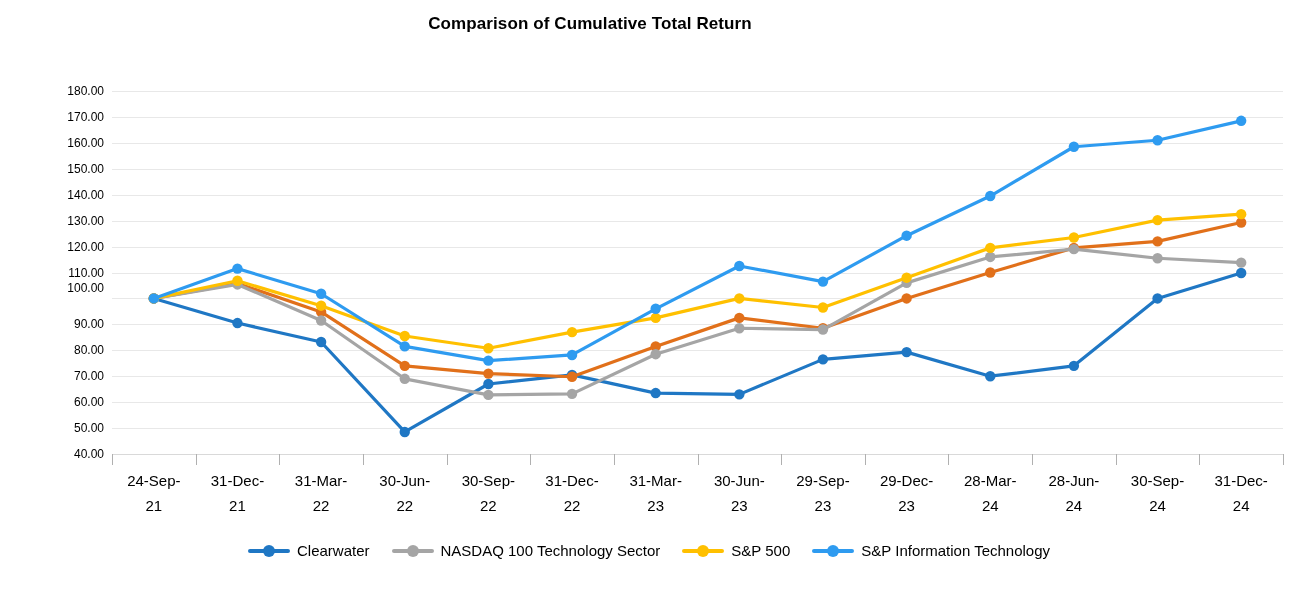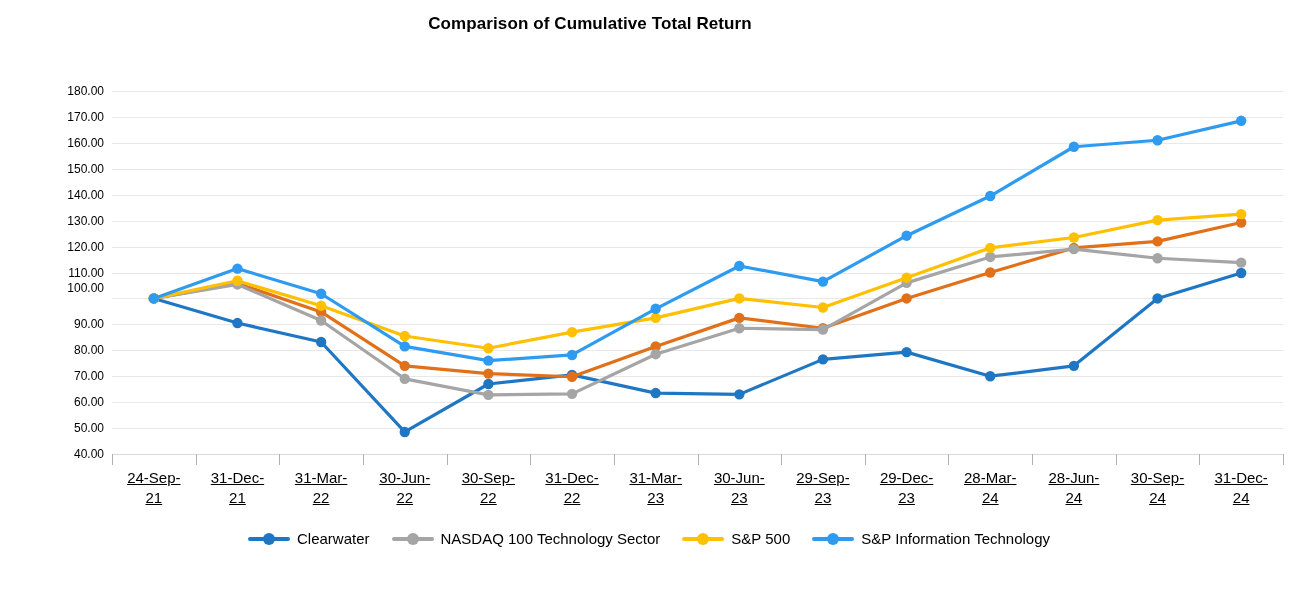--- a/index.html
+++ b/index.html
@@ -15,27 +15,27 @@
     position:absolute;right:0;width:100%;text-align:right;
     font-size:12px;color:#000;transform:translateY(-50%);
     white-space:nowrap;
   }
   .ylabels{position:absolute;left:0px;top:0;width:104px;height:600px;}
   .gridline{position:absolute;height:1px;background:#e8e8e8;}
   .axisline{position:absolute;background:#d9d9d9;}
   .tickmark{position:absolute;width:1px;background:#b0b0b0;}
   .xlabel{
     position:absolute;text-align:center;font-size:15px;color:#000;
-    line-height:20px;white-space:pre-line;text-decoration:underline;
+    line-height:25px;white-space:pre-line;
   }
   .legend{
     position:absolute;left:0;top:530px;width:1298px;
     display:flex;justify-content:center;align-items:center;gap:0px;
   }
-  .legend-item{display:flex;align-items:center;margin:0 11px;justify-content:space-between;}
+  .legend-item{display:flex;align-items:center;margin:12px 11px;justify-content:space-between;}
   .legend-swatch{position:relative;width:42px;height:12px;margin-right:7px;}
   .legend-swatch .lbar{position:absolute;left:0;top:4px;width:42px;height:4px;border-radius:2px;}
   .legend-swatch .ldot{position:absolute;left:15px;top:0px;width:12px;height:12px;border-radius:50%;}
   .legend-label{font-size:15px;color:#000;white-space:nowrap;}
   svg.series-layer{position:absolute;left:0;top:0;width:1298px;height:600px;}
 </style>
 </head>
 <body>
 
 <div id="root">

